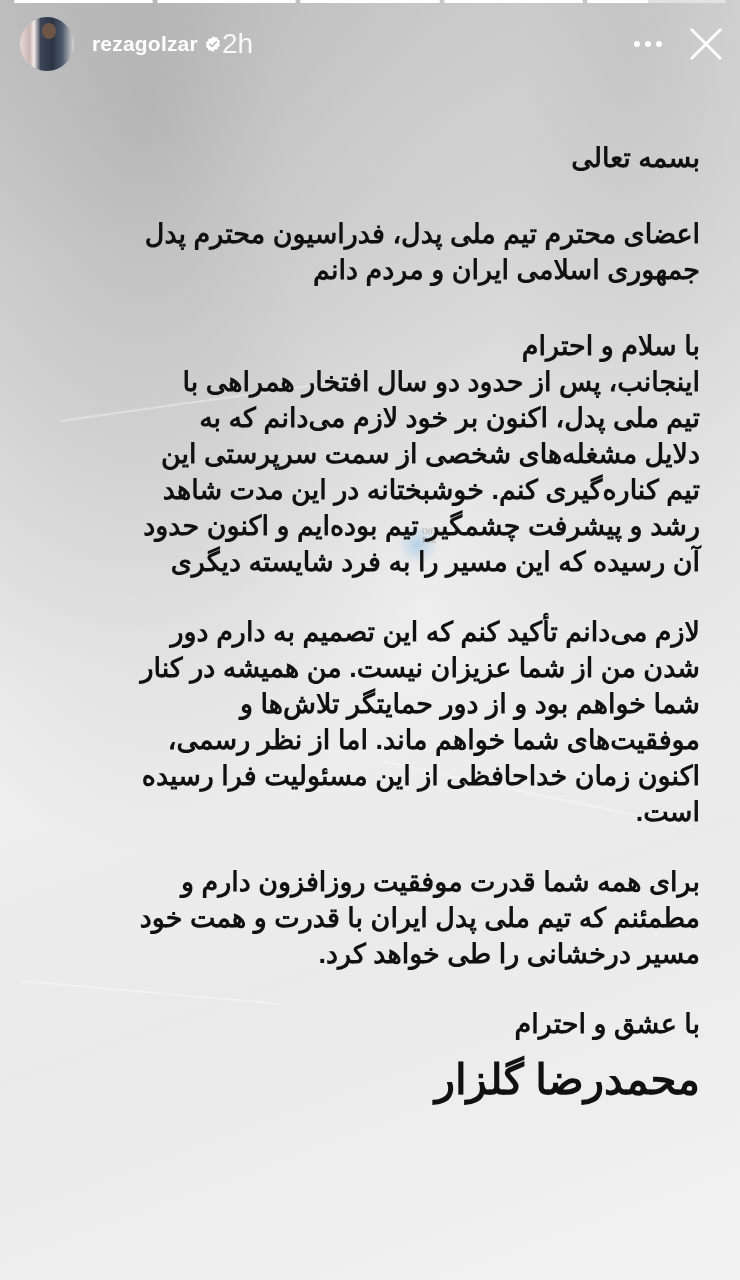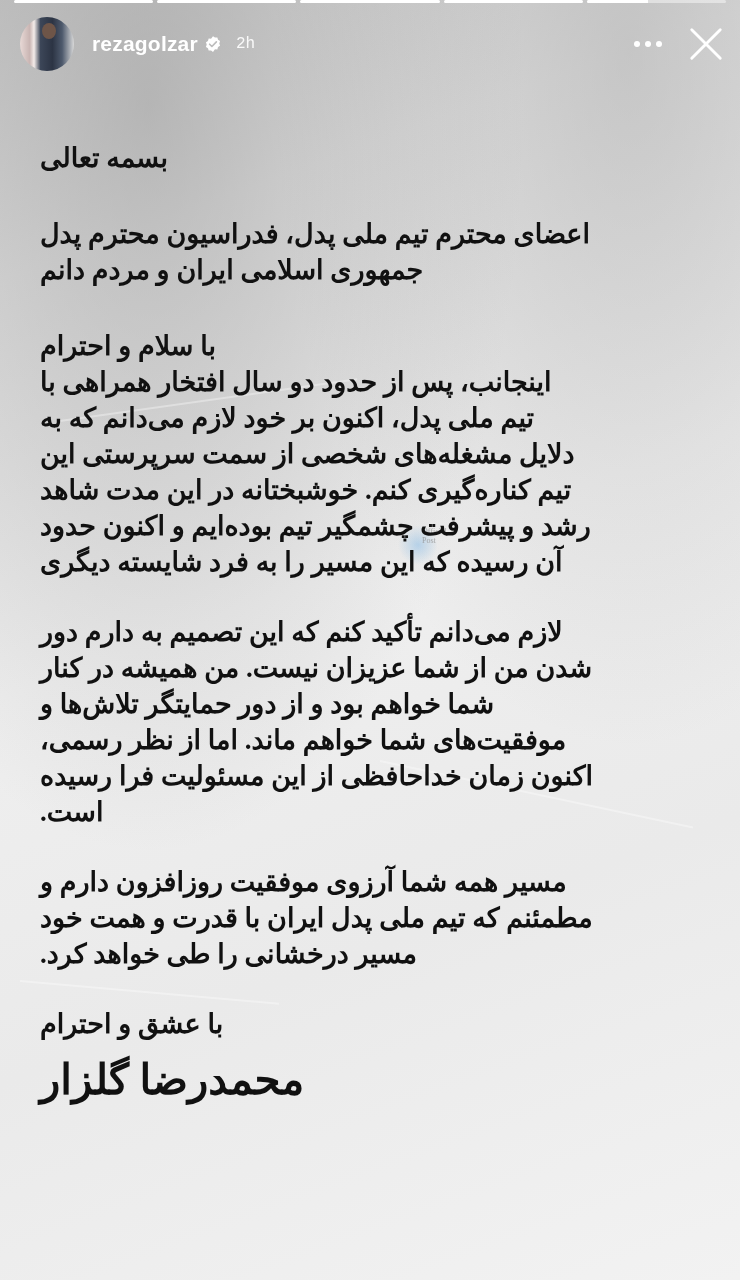--- a/index.html
+++ b/index.html
@@ -41,34 +41,34 @@
     .avatar::after {
       content: ""; position: absolute; left: 22px; top: 6px; width: 14px; height: 16px;
       border-radius: 50%; background: #6e5548;
     }
     .username {
       margin-left: 18px; color: #ffffff; font-size: 21px; font-weight: bold;
       font-family: "Liberation Sans", sans-serif; letter-spacing: 0.2px;
     }
     .verified { margin-left: 6px; width: 18px; height: 18px; display: inline-flex; }
     .time {
-      margin-left: 14px; color: rgba(255,255,255,0.9); font-size: 16px;
-      font-family: Liberation Mono, monospace;
+      color: rgba(255,255,255,0.9); font-size: 28px;
+      font-family: Liberation Sans, sans-serif;
     }
     .spacer { flex: 1; }
     .more {
       width: 40px; height: 40px; display: flex; align-items: center; justify-content: center;
       gap: 5px; margin-right: 18px;
     }
     .more span { width: 6px; height: 6px; border-radius: 50%; background: #ffffff; display: block; }
     .close { width: 40px; height: 40px; display: flex; align-items: center; justify-content: center; }
     .letter {
       position: absolute; left: 40px; right: 40px; top: 140px;
-      direction: rtl; text-align: left; color: #111111;
-      font-family: Liberation Serif, serif; font-weight: bold;
+      direction: rtl; text-align: right; color: #111111;
+      font-family: Liberation Sans, sans-serif; font-weight: bold;
     }
     .line { font-size: 27px; line-height: 36px; white-space: nowrap; }
     .gap-lg { height: 40px; }
     .gap-md { height: 34px; }
     .signature { font-size: 42px; line-height: 52px; margin-top: 12px; font-weight: bold; }
     .watermark {
       position: absolute; left: 398px; top: 525px; width: 40px; height: 40px;
       border-radius: 50%; background: radial-gradient(circle, rgba(120,180,230,0.45) 0%, rgba(120,180,230,0) 70%);
     }
     .watermark-text {
@@ -145,20 +145,20 @@
     <div class="line">رشد و پیشرفت چشمگیر تیم بوده‌ایم و اکنون حدود</div>
     <div class="line">آن رسیده که این مسیر را به فرد شایسته دیگری</div>
     <div class="gap-md"></div>
     <div class="line">لازم می‌دانم تأکید کنم که این تصمیم به دارم دور</div>
     <div class="line">شدن من از شما عزیزان نیست. من همیشه در کنار</div>
     <div class="line">شما خواهم بود و از دور حمایتگر تلاش‌ها و</div>
     <div class="line">موفقیت‌های شما خواهم ماند. اما از نظر رسمی،</div>
     <div class="line">اکنون زمان خداحافظی از این مسئولیت فرا رسیده</div>
     <div class="line">است.</div>
     <div class="gap-md"></div>
-    <div class="line">مسیر همه شما آرزوی موفقیت روزافزون دارم و</div>
+    <div class="line">برای همه شما قدرت موفقیت روزافزون دارم و</div>
     <div class="line">مطمئنم که تیم ملی پدل ایران با قدرت و همت خود</div>
     <div class="line">مسیر درخشانی را طی خواهد کرد.</div>
     <div class="gap-md"></div>
     <div class="line">با عشق و احترام</div>
     <div class="signature">محمدرضا گلزار</div>
   </div>
 </div>
 
 </body></html>

